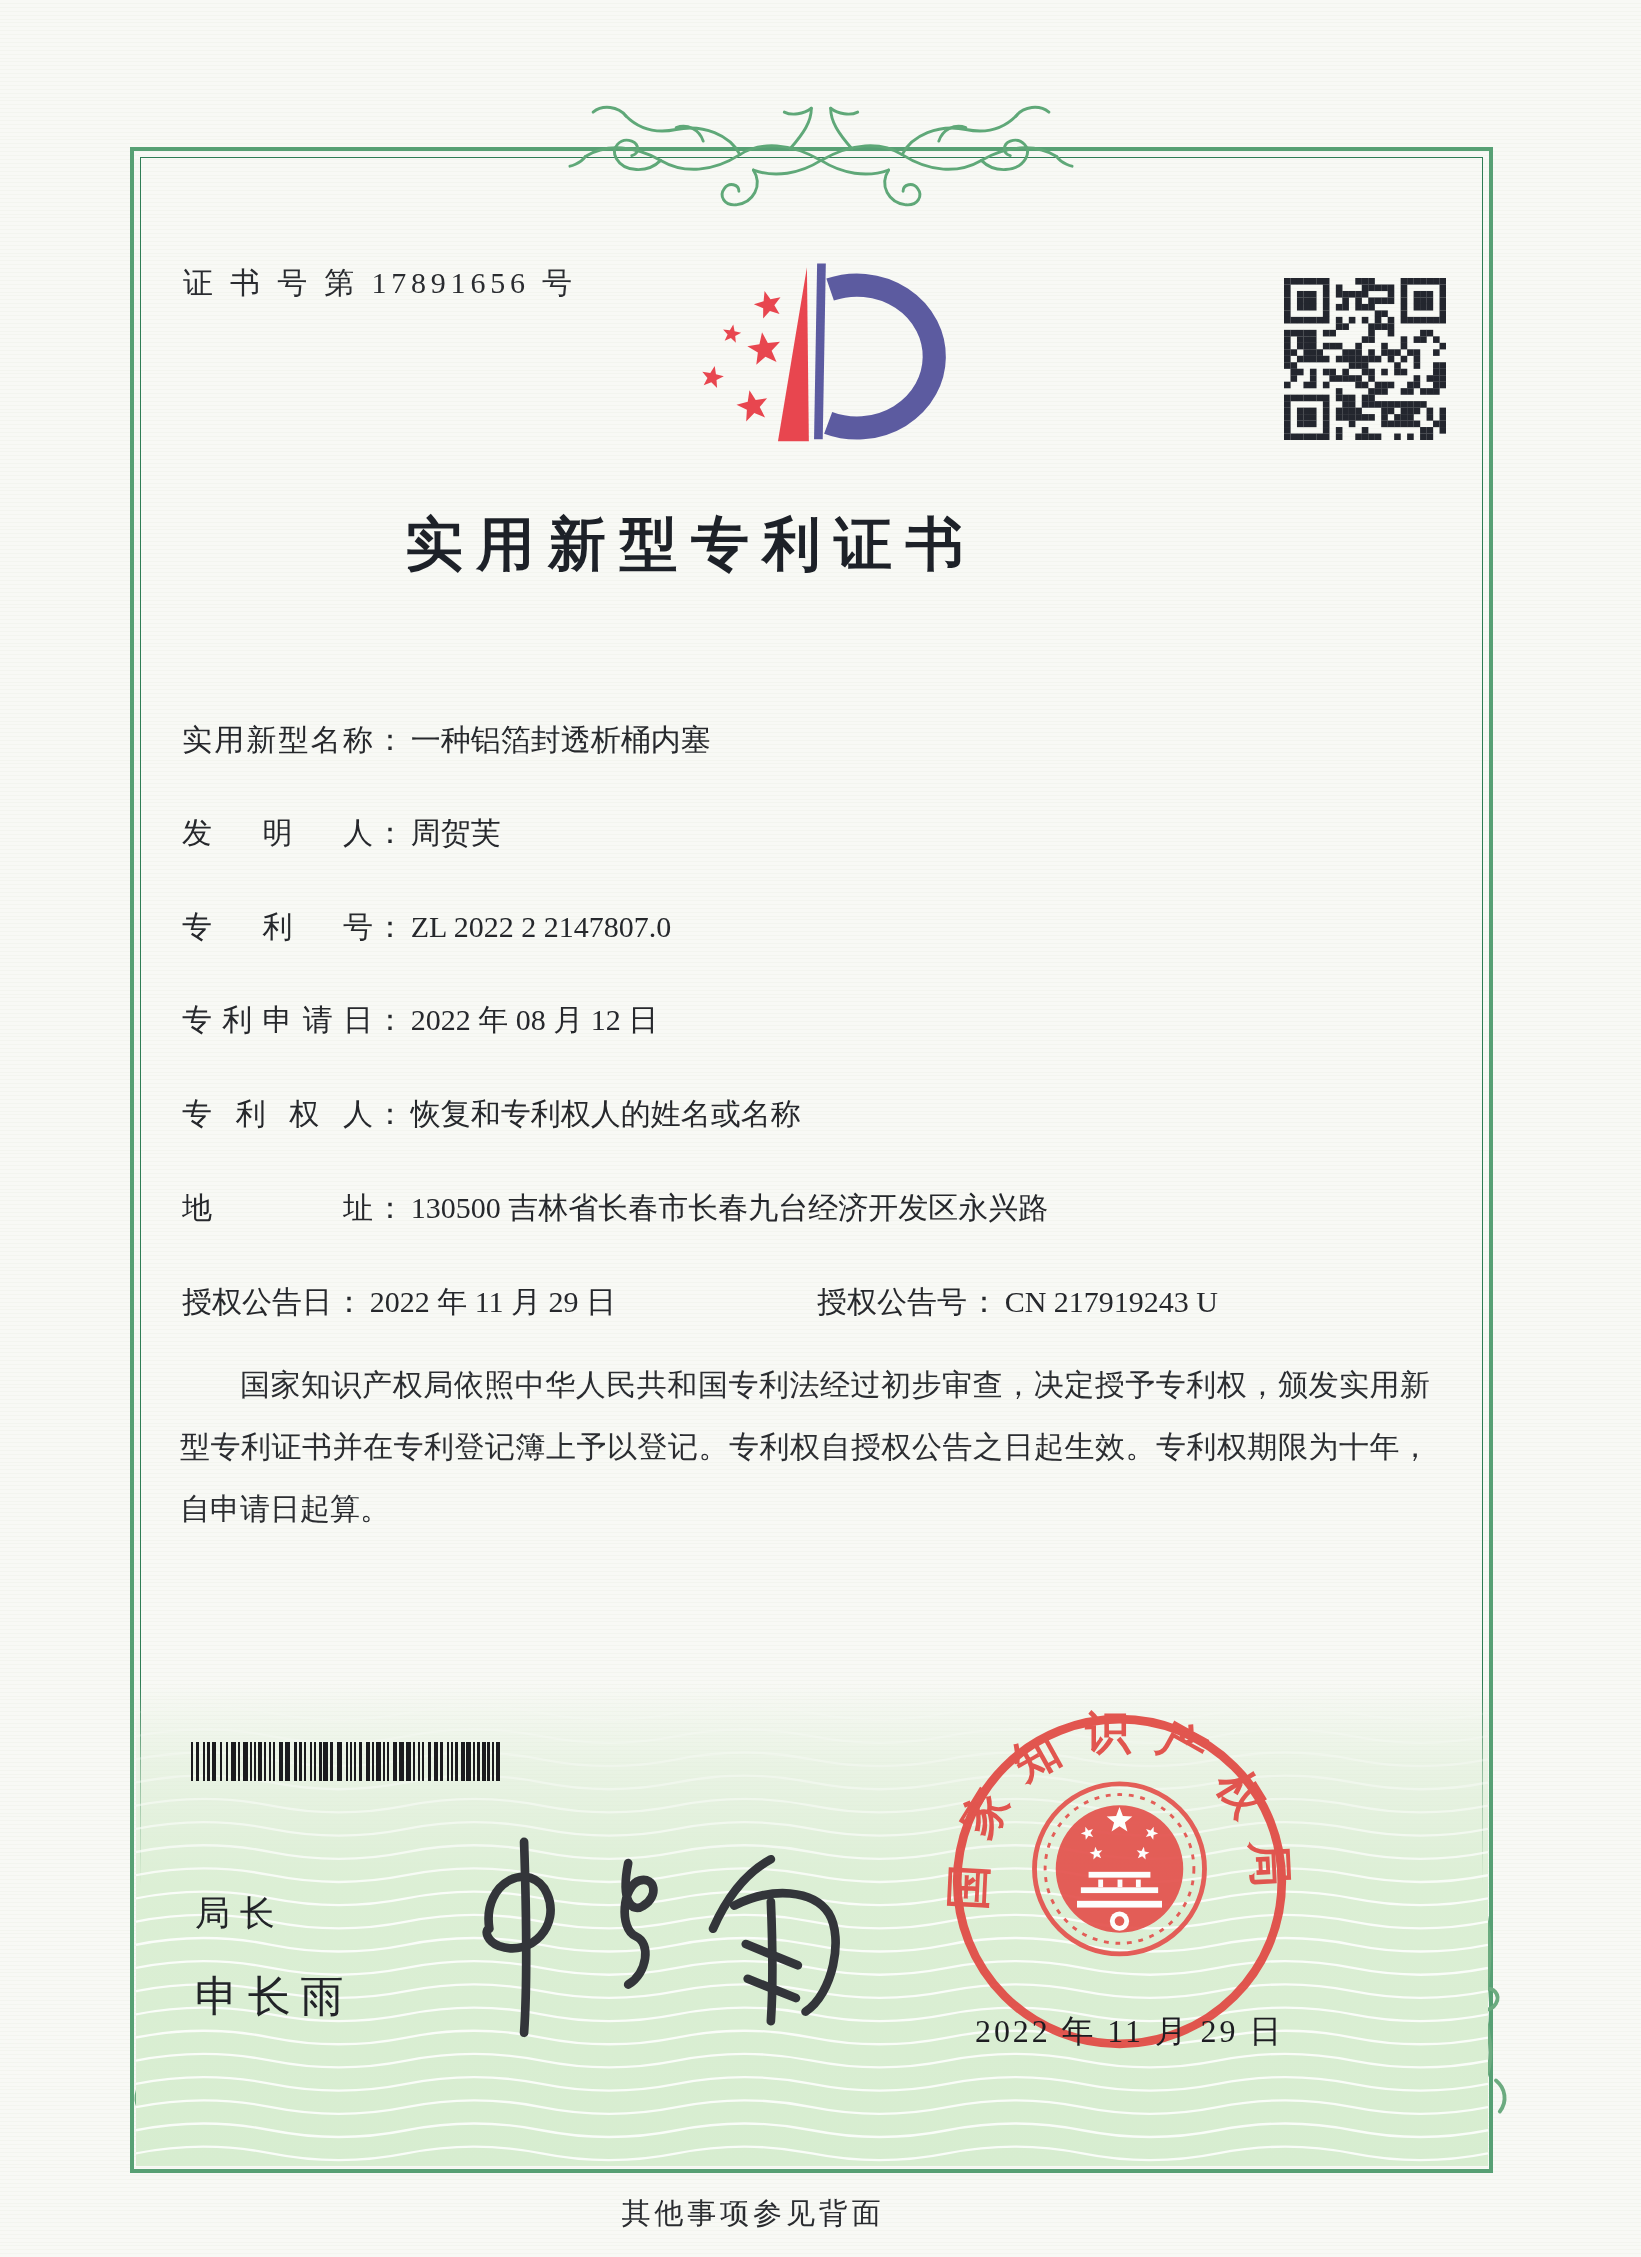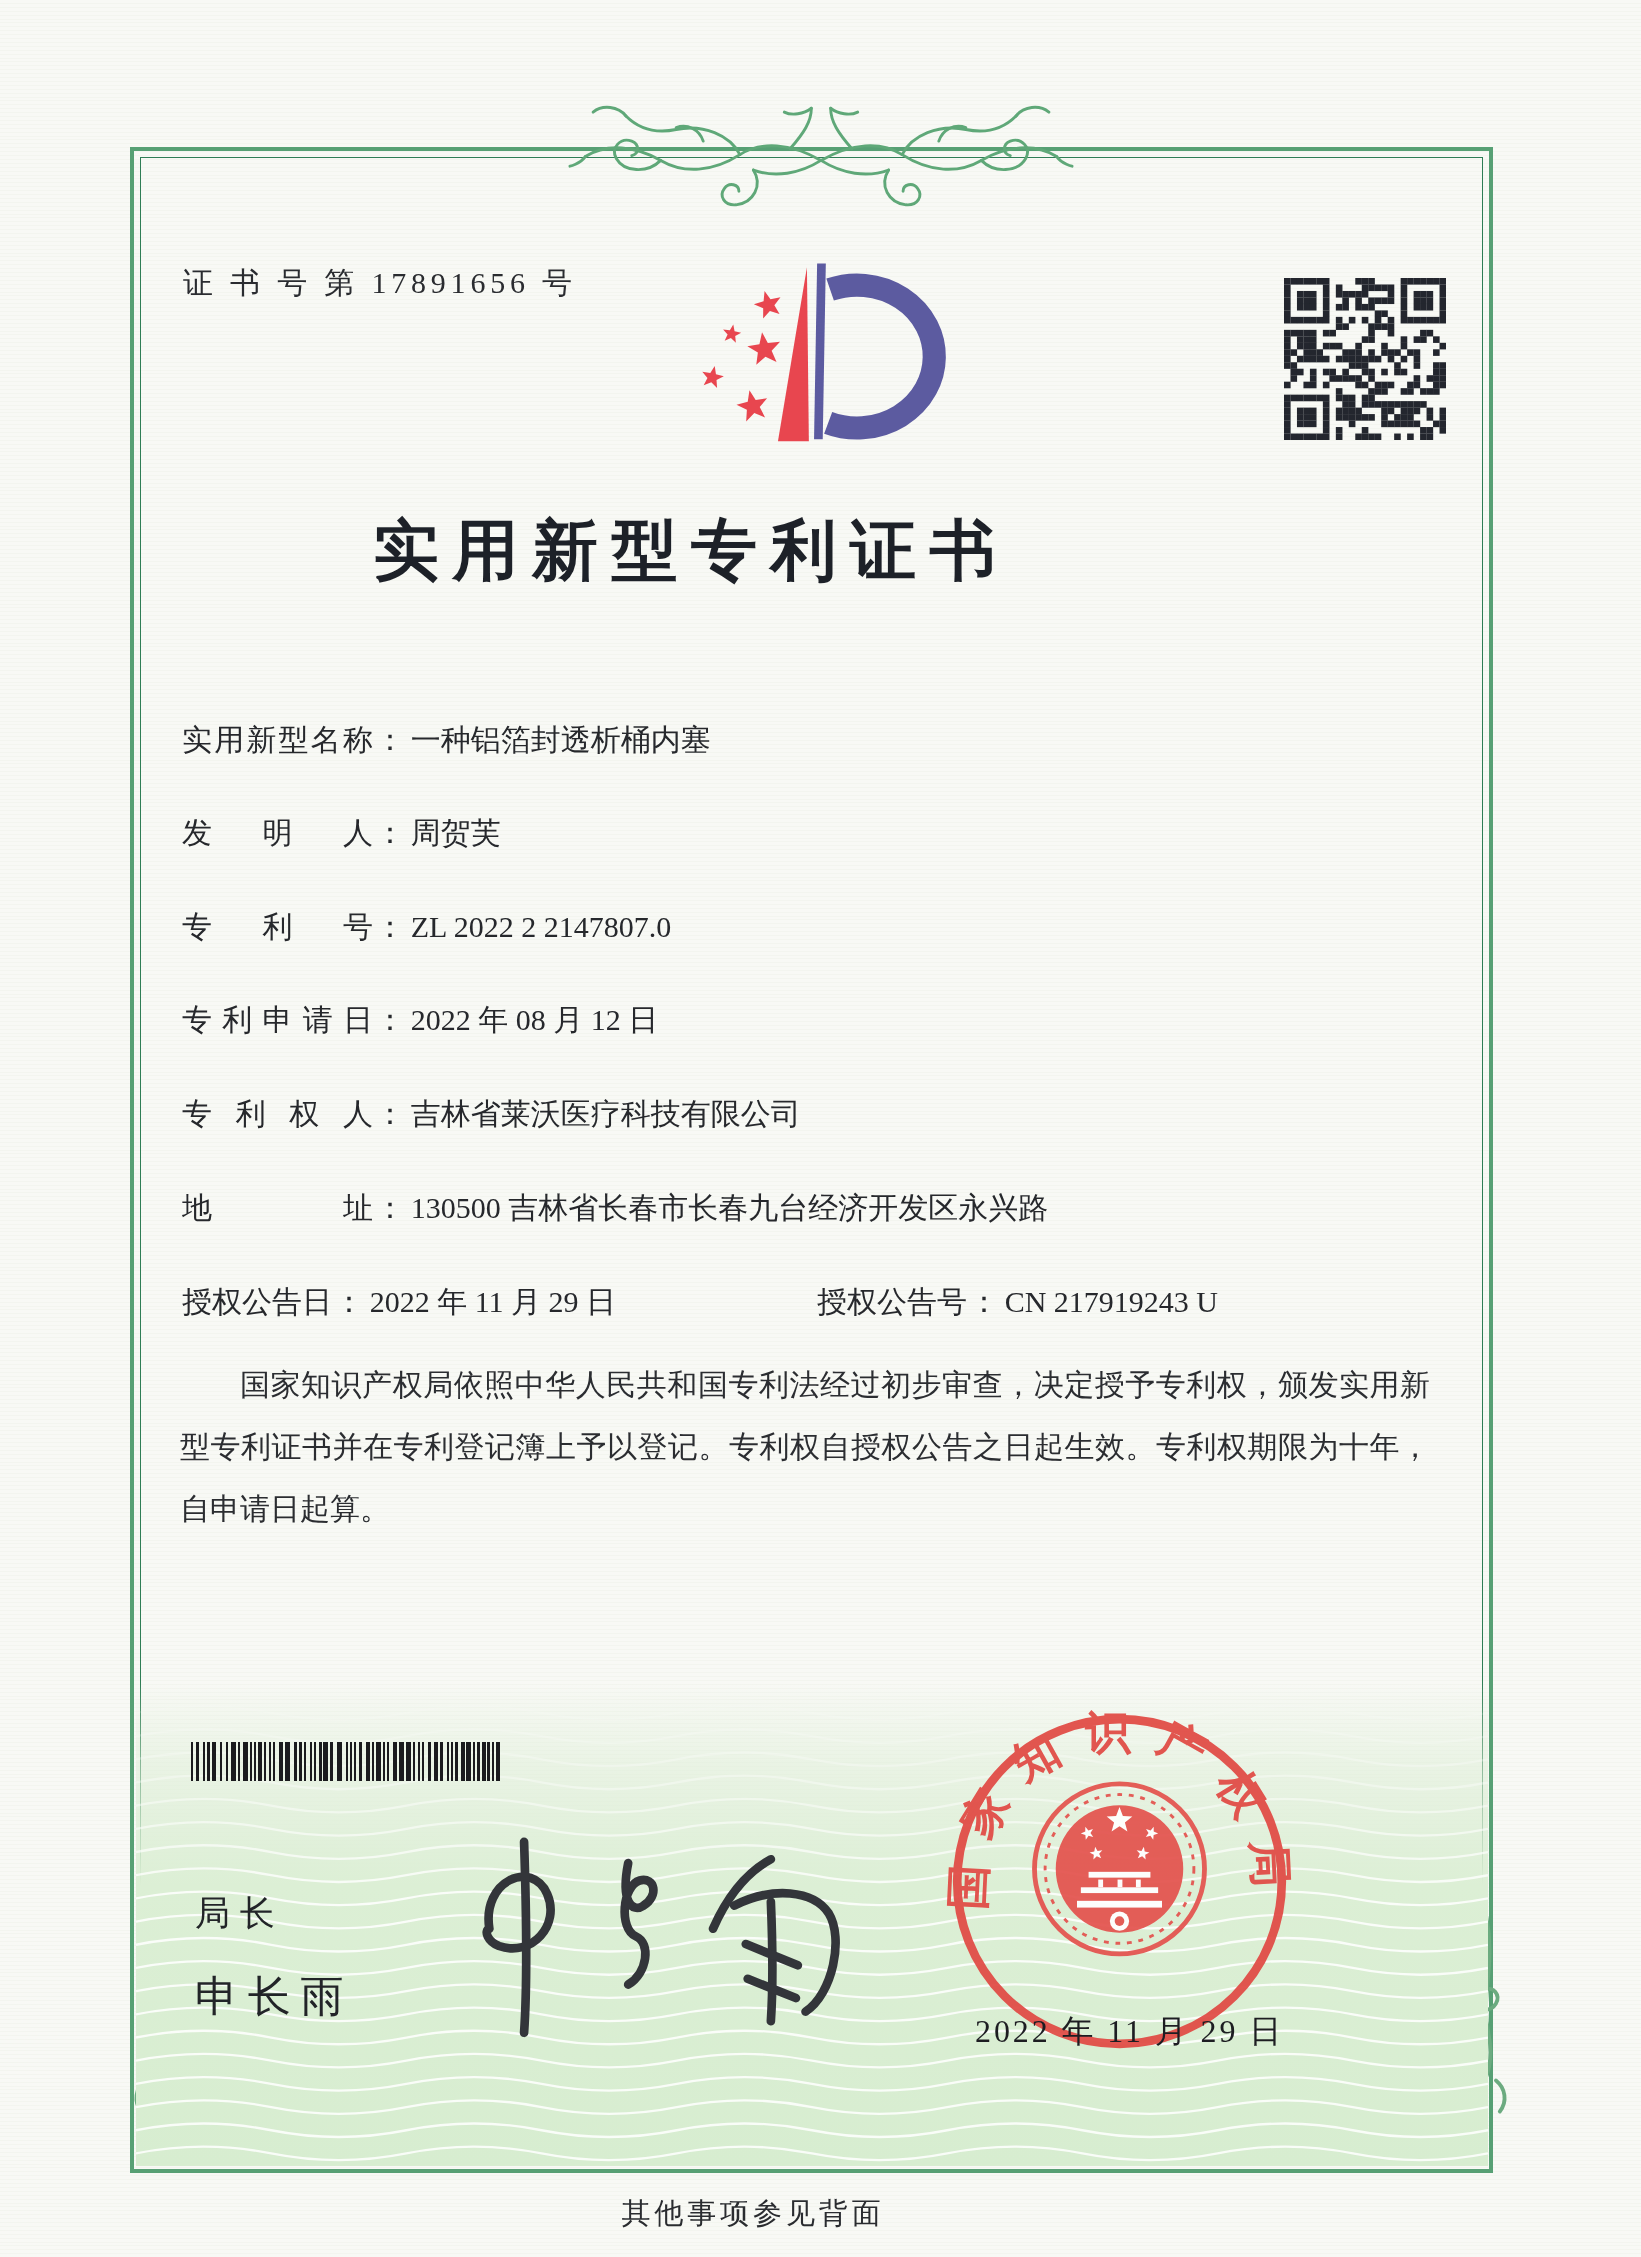--- a/index.html
+++ b/index.html
@@ -23,21 +23,21 @@
     border:1.9px solid #2e7d55;
   }
   .cert-no{
     position:absolute;left:183px;top:263px;
     font-size:30px;letter-spacing:4.8px;color:#2a2c30;
   }
   .logo{position:absolute;left:693px;top:243px;width:280px;height:237px;}
   .qr{position:absolute;left:1284px;top:278px;width:162px;height:162px;}
   .title{
     position:absolute;left:0;top:506px;width:1382px;
-    text-align:center;font-size:66px;font-weight:600;
+    text-align:center;font-size:58px;font-weight:600;
     letter-spacing:13.5px;color:#1d2128;
   }
   .fields{position:absolute;left:182px;top:706px;width:1255px;}
   .frow{position:absolute;left:0;font-size:30px;white-space:nowrap;color:#26282c;}
   .flabel{display:inline-block;width:191px;text-align:justify;text-align-last:justify;vertical-align:bottom;}
   .fcolon{display:inline-block;margin:0 5.8px 0 1.9px;}
   .grant-no{position:absolute;left:635px;top:0;}
   .body-text{
     position:absolute;left:180px;top:1354px;width:1250px;
     font-size:30px;line-height:62px;color:#2b2d31;text-align:justify;
@@ -489,21 +489,21 @@
     <div class="frow" style="top:107px">
       <span class="flabel">发明人</span><span class="fcolon">：</span><span>周贺芙</span>
     </div>
     <div class="frow" style="top:201px">
       <span class="flabel">专利号</span><span class="fcolon">：</span><span>ZL 2022 2 2147807.0</span>
     </div>
     <div class="frow" style="top:294px">
       <span class="flabel">专利申请日</span><span class="fcolon">：</span><span>2022 年 08 月 12 日</span>
     </div>
     <div class="frow" style="top:388px">
-      <span class="flabel">专利权人</span><span class="fcolon">：</span><span>吉林省莱沃医疗科技有限公司</span>
+      <span class="flabel">专利权人</span><span class="fcolon">：</span><span>恢复和专利权人的姓名或名称</span>
     </div>
     <div class="frow" style="top:482px">
       <span class="flabel">地址</span><span class="fcolon">：</span><span>130500 吉林省长春市长春九台经济开发区永兴路</span>
     </div>
     <div class="frow" style="top:576px">
       <span>授权公告日</span><span class="fcolon">：</span><span>2022 年 11 月 29 日</span>
       <span class="grant-no">
         <span>授权公告号</span><span class="fcolon">：</span><span>CN 217919243 U</span>
       </span>
     </div>

